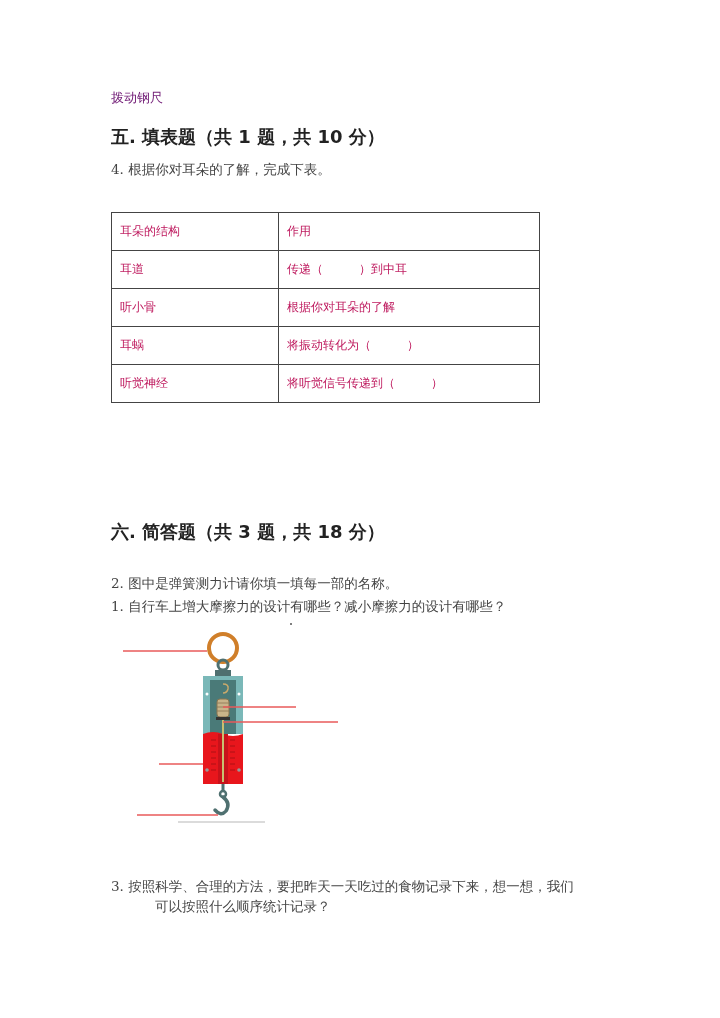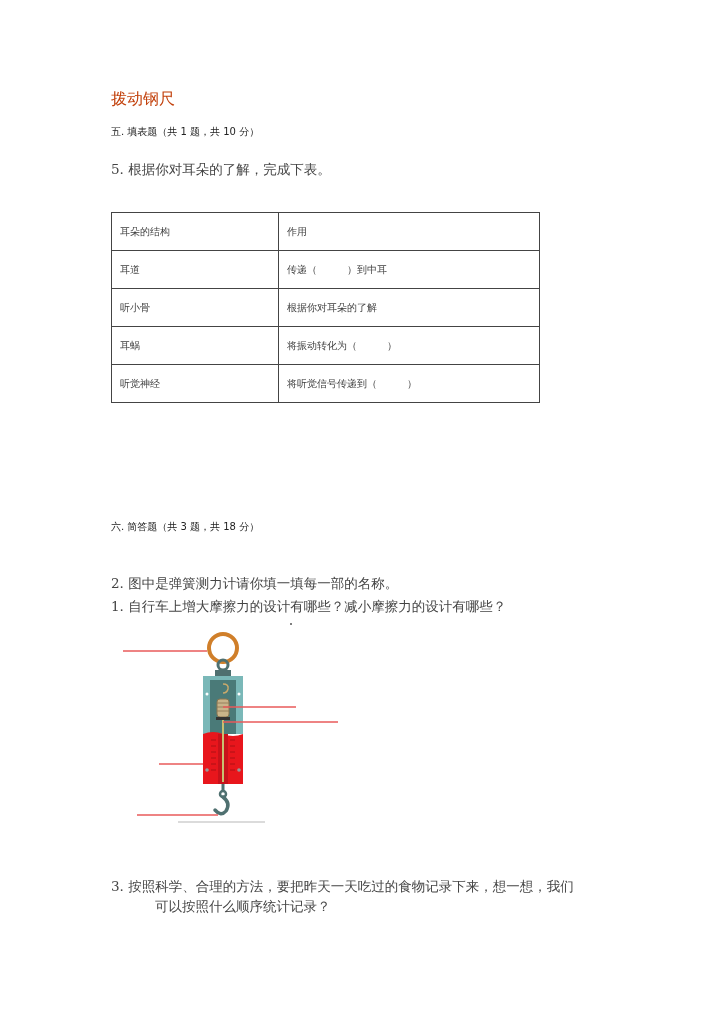--- a/index.html
+++ b/index.html
@@ -1,33 +1,33 @@
 <!DOCTYPE html>
 <html><head>
 <meta charset="utf-8">
 <style>
   html, body { margin:0; padding:0; background:#ffffff; }
   body { width:720px; height:1018px; position:relative; overflow:hidden;
          font-family:"DejaVu Serif","Liberation Serif",serif; color:#333; }
   .abs { position:absolute; }
-  .line { font-size:16px; color:#c2410c; white-space:nowrap;text-align:center; }
-  .heading { font-size:10px; font-weight:normal; color:#222; white-space:nowrap; font-family:"DejaVu Sans","Liberation Sans",sans-serif; }
+  .line { font-size:13px; color:#701a75; white-space:nowrap;text-align:center; }
+  .heading { font-size:18px; font-weight:bold; color:#222; white-space:nowrap; font-family:"DejaVu Sans","Liberation Sans",sans-serif; }
   .q { font-size:13.5px; color:#444; white-space:nowrap; line-height:18px; }
   table.ear { position:absolute; left:111px; top:212px; width:429px; border-collapse:collapse;
-              font-family:Liberation Serif, serif; font-size:10px; color:#404040; }
+              font-family:Liberation Serif, serif; font-size:12px; color:#be185d; }
   table.ear td { border:1px solid #444; height:37px; padding:0 0 0 8px; vertical-align:middle; }
   table.ear td.c1 { width:158px; }
 </style>
 </head>
 <body>
 
 <div class="abs line" style="left:111px; top:89px;">拨动钢尺</div>
 
 <div class="abs heading" style="left:111px; top:125px;">五. 填表题（共 1 题，共 10 分）</div>
-<div class="abs q" style="left:111px; top:160px;">5. 根据你对耳朵的了解，完成下表。</div>
+<div class="abs q" style="left:111px; top:160px;">4. 根据你对耳朵的了解，完成下表。</div>
 
 <table class="ear">
   <tbody>
       <tr>
     <td class="c1">耳朵的结构</td>
     <td>作用</td>
   </tr>
   <tr>
     <td class="c1">耳道</td>
     <td>传递（　　　）到中耳</td>

